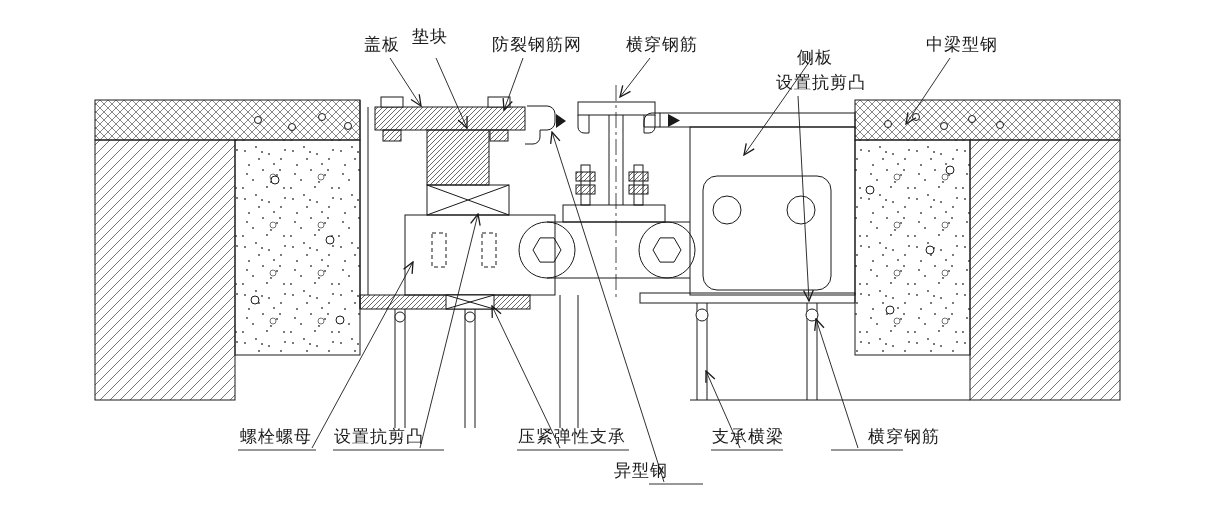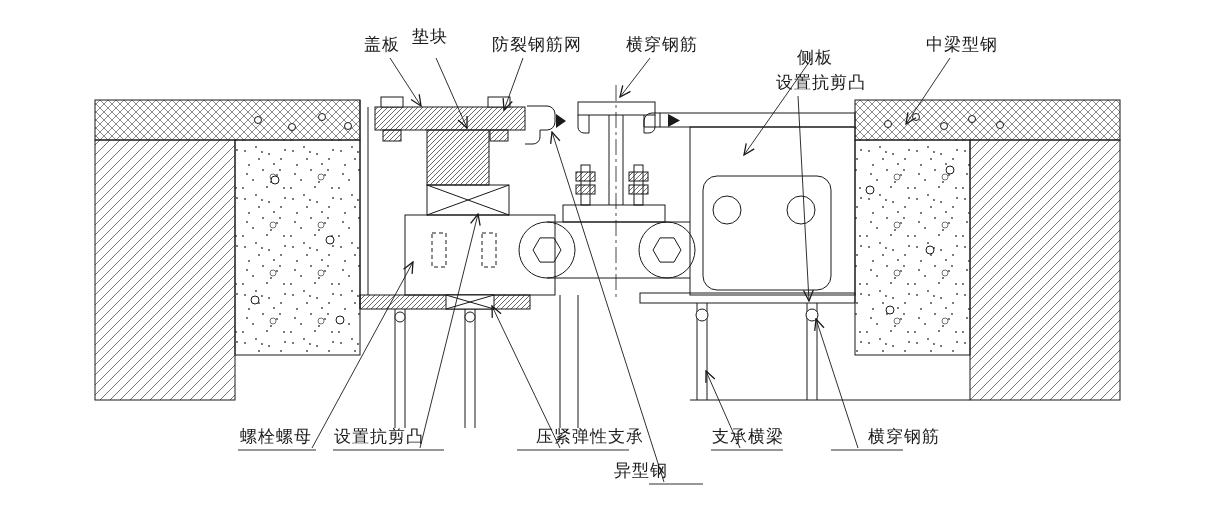--- a/index.html
+++ b/index.html
@@ -223,18 +223,18 @@
 
   <div class="lbl" style="left:364px;top:36px">盖板</div>
   <div class="lbl" style="left:412px;top:28px">垫块</div>
   <div class="lbl" style="left:492px;top:36px">防裂钢筋网</div>
   <div class="lbl" style="left:626px;top:36px">横穿钢筋</div>
   <div class="lbl" style="left:797px;top:49px">侧板</div>
   <div class="lbl" style="left:776px;top:74px">设置抗剪凸</div>
   <div class="lbl" style="left:926px;top:36px">中梁型钢</div>
   <div class="lbl" style="left:240px;top:428px">螺栓螺母</div>
   <div class="lbl" style="left:334px;top:428px">设置抗剪凸</div>
-  <div class="lbl" style="left:536px;top:428px">压紧弹性支承</div>
+  <div class="lbl" style="left:518px;top:428px">压紧弹性支承</div>
   <div class="lbl" style="left:712px;top:428px">支承横梁</div>
   <div class="lbl" style="left:868px;top:428px">横穿钢筋</div>
   <div class="lbl" style="left:614px;top:462px">异型钢</div>
 
 </div>
 
 </body></html>

